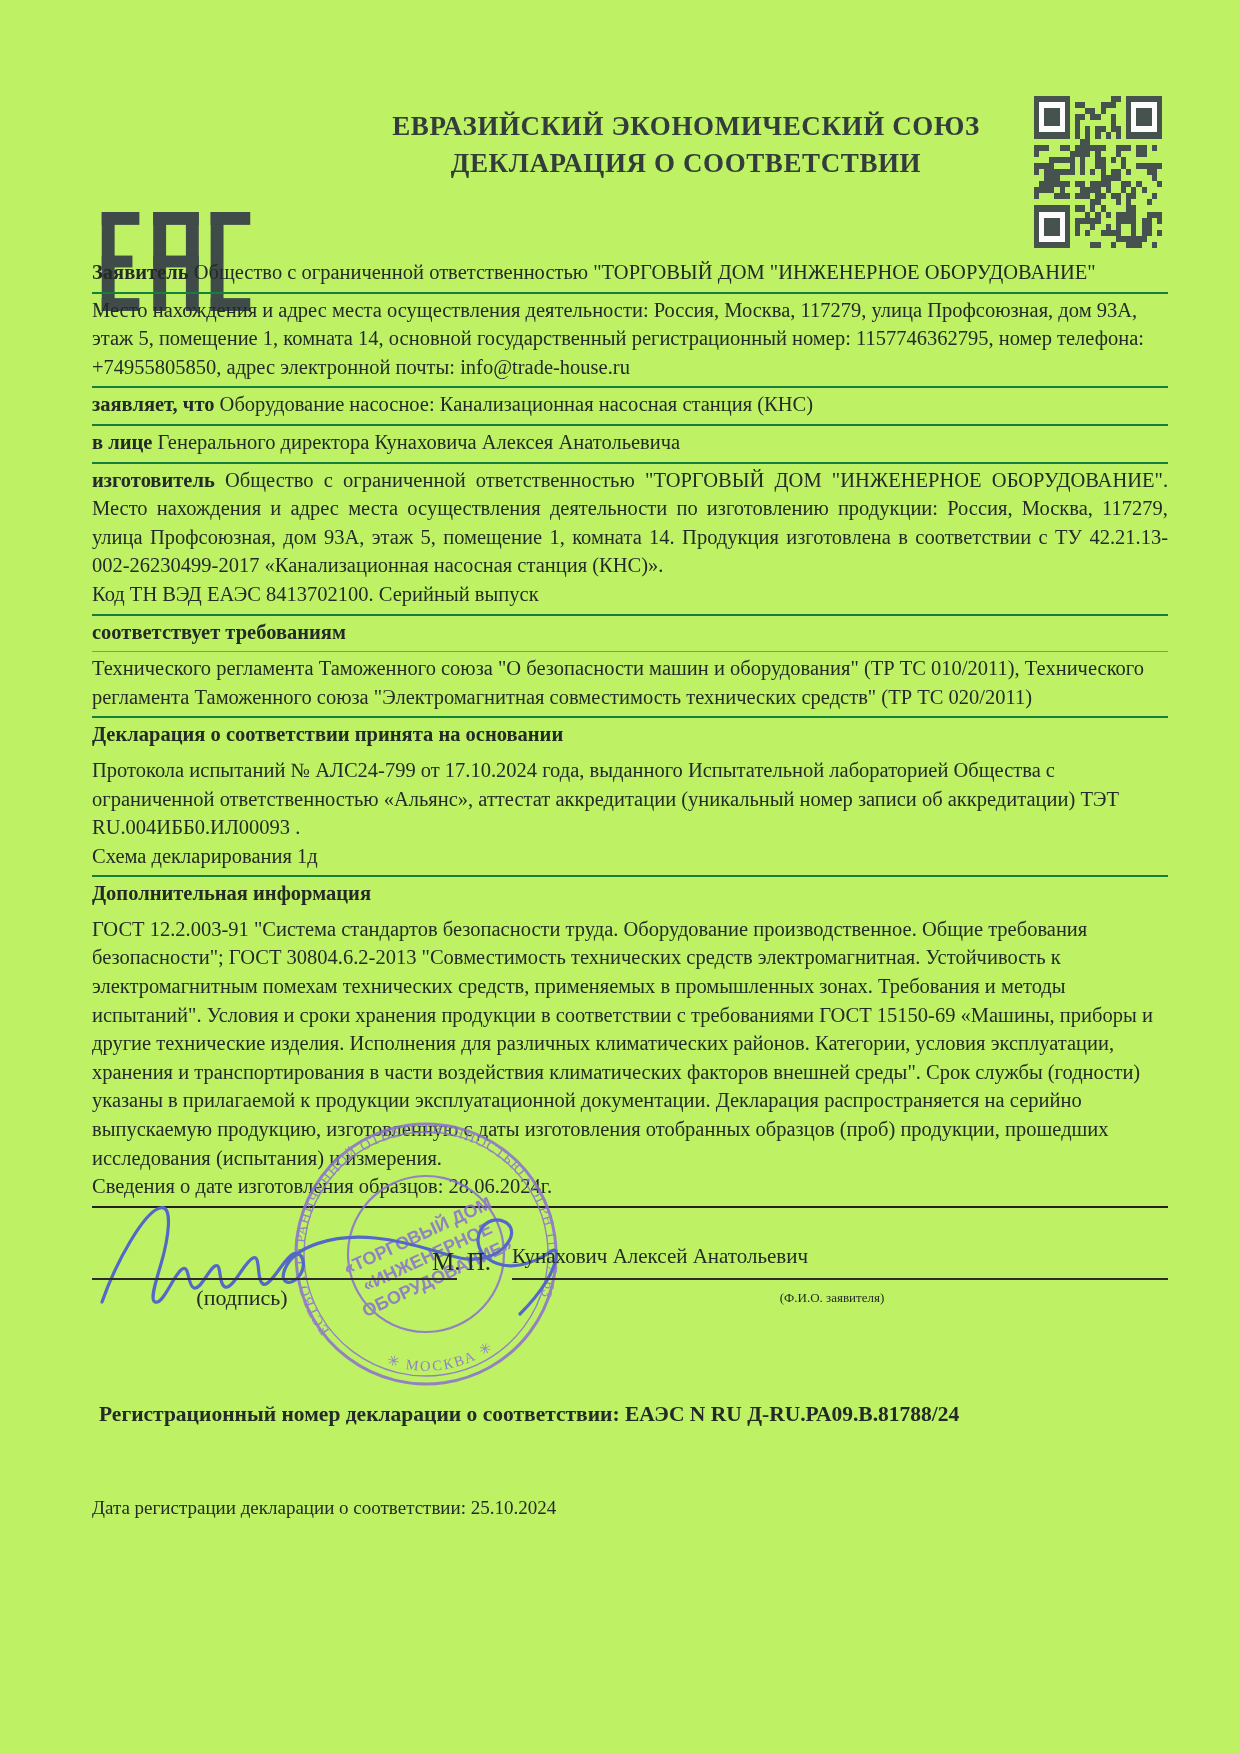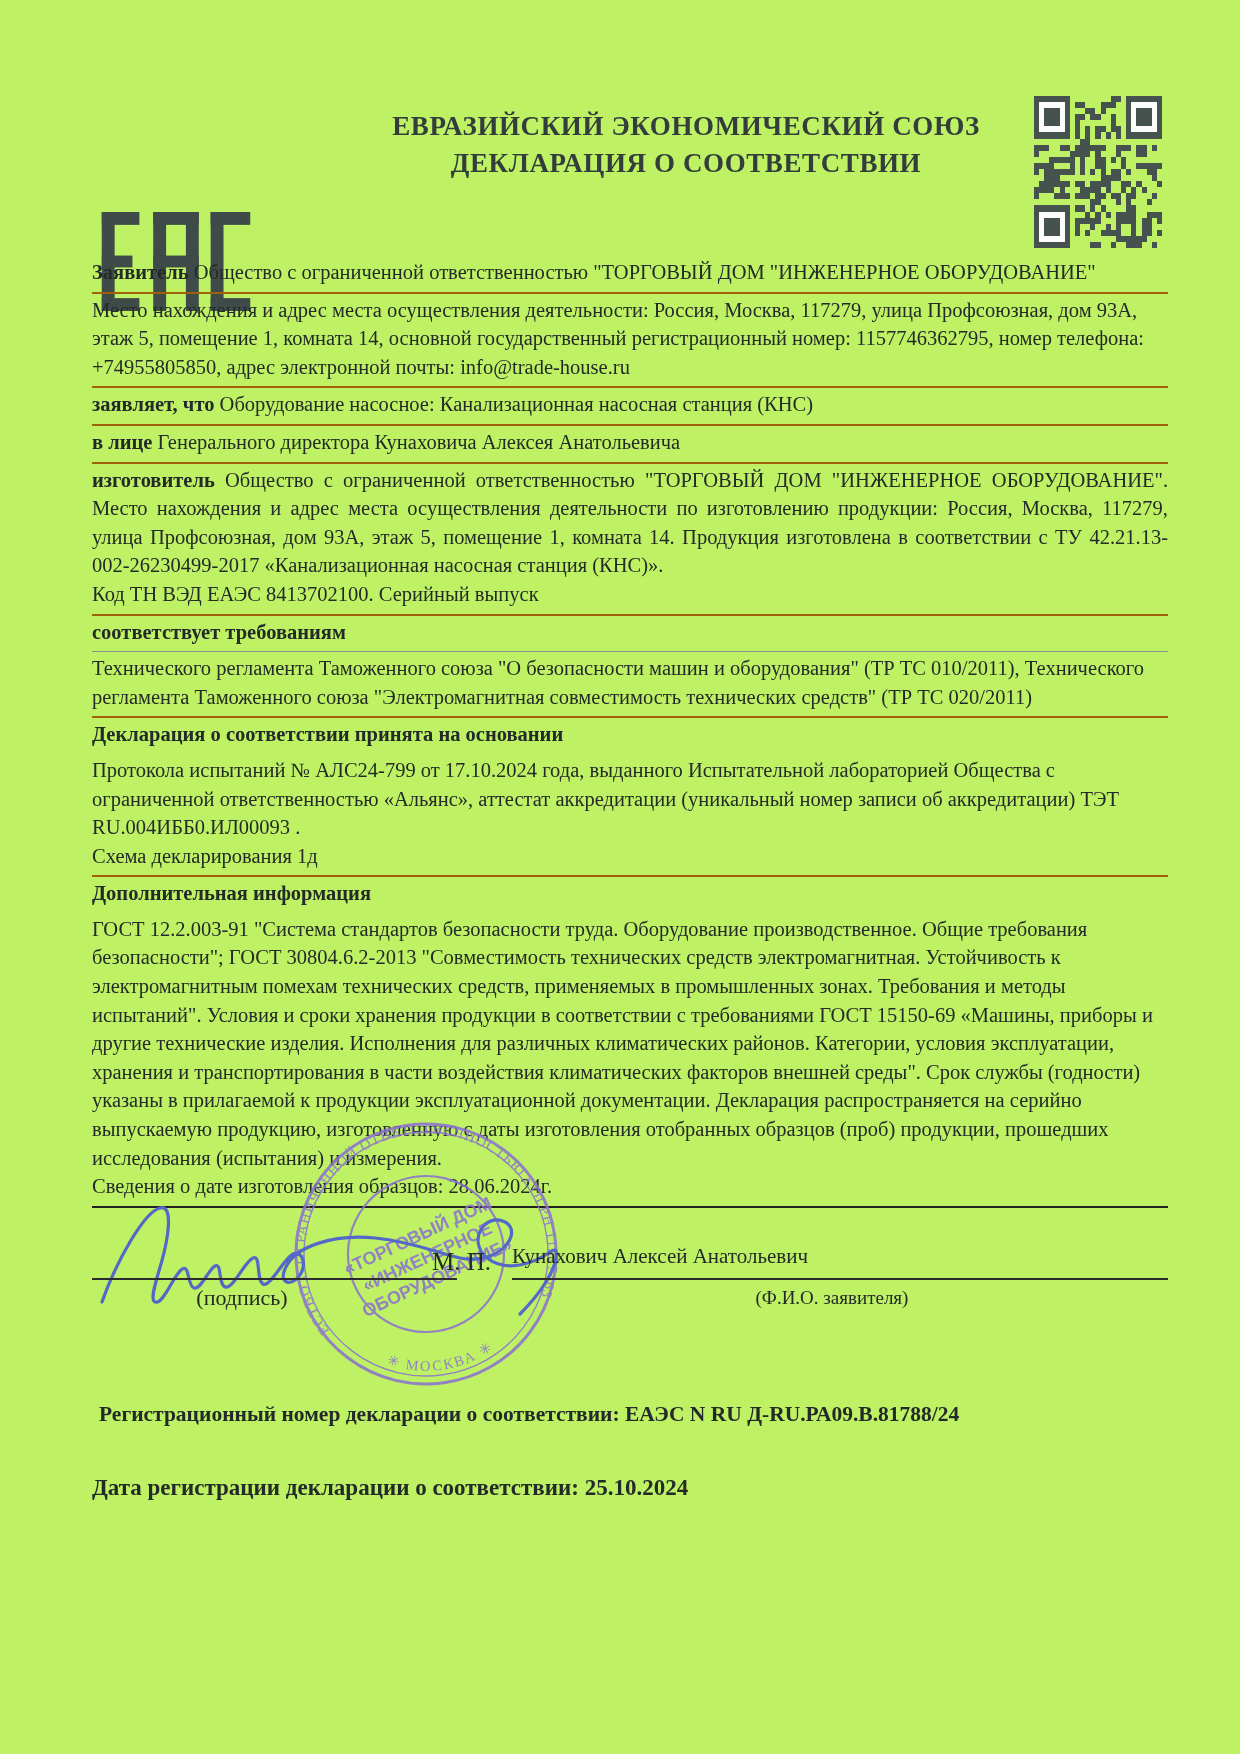--- a/index.html
+++ b/index.html
@@ -3,42 +3,42 @@
 <meta charset="utf-8">
 <style>
   html,body{margin:0;padding:0;background:#e9e9e9;}
   .page{position:relative;width:1240px;height:1754px;margin:0 auto;background:#bef264;
         font-family:"Liberation Serif",serif;color:#242a28;overflow:hidden;}
   .content{position:absolute;left:92px;top:108px;width:1076px;}
   .title{text-align:center;margin-left:112px;font-size:27px;font-weight:bold;
          letter-spacing:.6px;line-height:37px;color:#333d3b;}
   .bodytext{margin-top:74px;font-size:20.5px;line-height:28.6px;}
   .row{padding:2px 0 5px;}
-  .rule{border-bottom:2px solid #a16207;}
+  .rule{border-bottom:2px solid #15803d;}
   .rule-light{border-bottom:1.5px solid #8f8f8f;}
   .rule-thick{border-bottom:2.5px solid #222;}
   .lb{font-weight:bold;}
   .jf{text-align:justify;}
   p{margin:0;}
   
   .eac{position:absolute;left:98px;top:212px;width:156px;height:99px;}
   .qr{position:absolute;left:1034px;top:96px;width:128px;height:152px;}
   .qr svg{width:100%;height:100%;fill:#45524e;shape-rendering:crispEdges;}
   
   .sign-area{position:relative;height:152px;margin-top:10px;}
   .line-l{position:absolute;left:0;top:60px;width:365px;border-bottom:2px solid #2c2c2c;}
   .line-r{position:absolute;left:420px;top:60px;width:656px;border-bottom:2px solid #2c2c2c;}
   .mp{position:absolute;left:340px;top:30px;font-size:25px;}
   .sig-name{position:absolute;left:420px;width:656px;top:24px;text-align:left;font-size:21px;}
   .sig-cap-l{position:absolute;left:28px;width:244px;top:66px;text-align:center;font-size:22px;}
-  .sig-cap-r{position:absolute;left:440px;width:600px;top:66px;text-align:center;font-size:19px;}
+  .sig-cap-r{position:absolute;left:440px;width:600px;top:66px;text-align:center;font-size:13px;}
   .sig-svg{position:absolute;left:-4px;top:-44px;width:490px;height:160px;}
   .stamp{position:absolute;left:182px;top:-116px;width:304px;height:304px;opacity:.85;}
   .reg{margin-top:30px;font-weight:bold;font-size:21.5px;margin-left:7px;}
-  .date{margin-top:46px;font-weight:bold;font-size:23px;}
+  .date{margin-top:66px;font-weight:normal;font-size:19px;}
 </style>
 </head>
 <body>
 
 <div class="page">
 
   <div class="eac">
     <svg viewBox="0 0 150 100" width="156" height="99" fill="#3e4b48" aria-hidden="true">
 
       <rect x="0" y="0" width="13" height="100"></rect>

